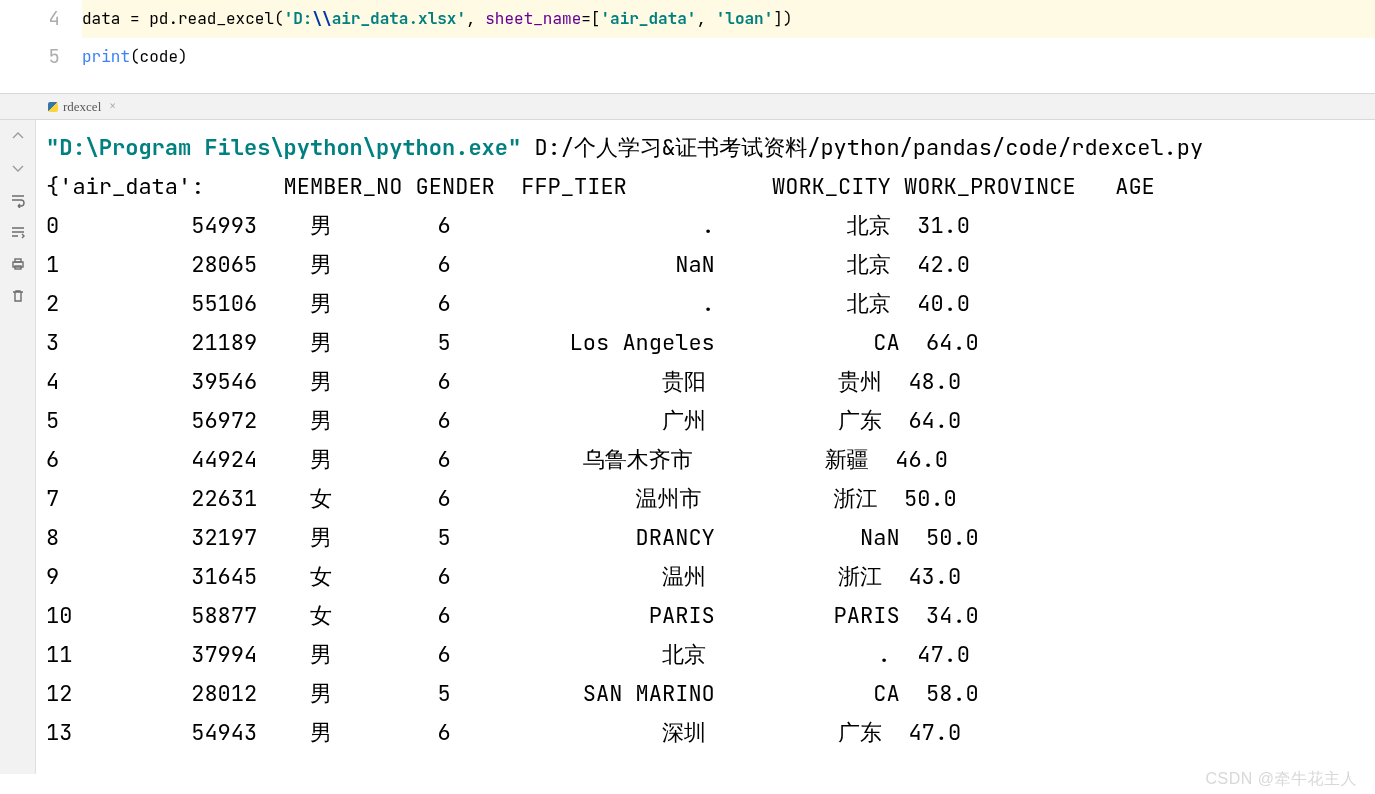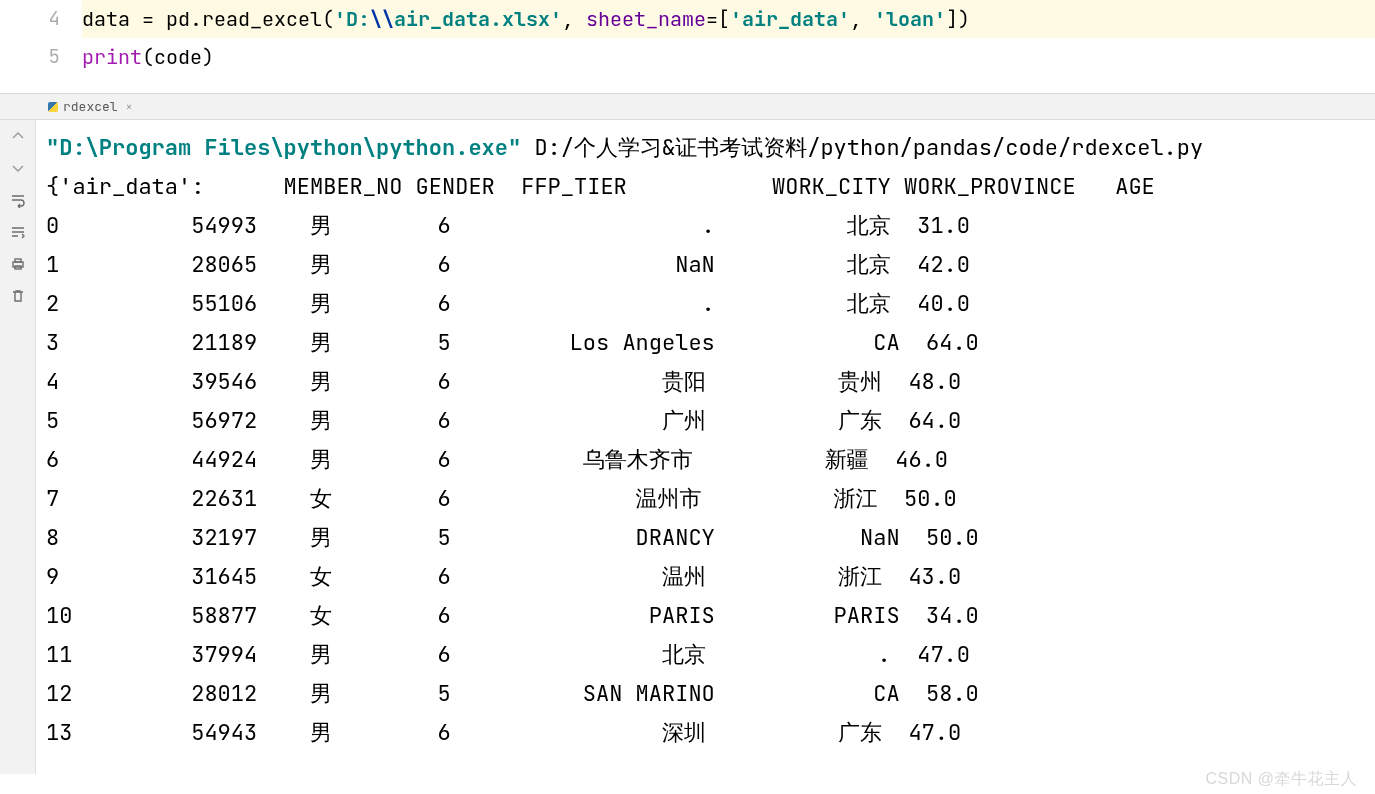--- a/index.html
+++ b/index.html
@@ -30,29 +30,29 @@
     text-align: right;
     padding-right: 22px;
     color: #adadad;
     flex-shrink: 0;
     font-size: 19px;
     background: #ffffff;
   }
   .code-text {
     flex: 1;
     white-space: pre;
-    font-size: 20px;
+    font-size: 16px;
   }
   .tk-plain { color: #000000; }
   .tk-eq { color: #000000; }
   .tk-call { color: #000000; }
   .tk-str { color: #008080; font-weight: bold; }
   .tk-esc { color: #0037a6; font-weight: bold; }
   .tk-kw  { color: #660099; }
-  .tk-builtin { color: #a21caf; }
+  .tk-builtin { color: #3b82f6; }
   .editor-bottom {
     height: 18px;
     background: #ffffff;
     border-bottom: 1px solid #d9d9d9;
   }
   .panel-header {
     height: 26px;
     background: #f2f2f2;
     border-bottom: 1px solid #d9d9d9;
     display: flex;
@@ -60,20 +60,21 @@
     padding-left: 40px;
     font-size: 13px;
   }
   .panel-tab {
     display: flex;
     align-items: center;
     gap: 5px;
     padding: 0 8px;
     height: 100%;
     color: #5a5a5a;
+    font-family: Liberation Serif, serif;
   }
   .py-dot {
     width: 10px; height: 10px; border-radius: 2px;
     background: linear-gradient(135deg,#3776ab 50%,#ffd43b 50%);
   }
   .tab-close { color: #9a9a9a; font-size: 12px; padding-left: 3px; }
   .console-area {
     display: flex;
     height: calc(100% - 140px);
   }

